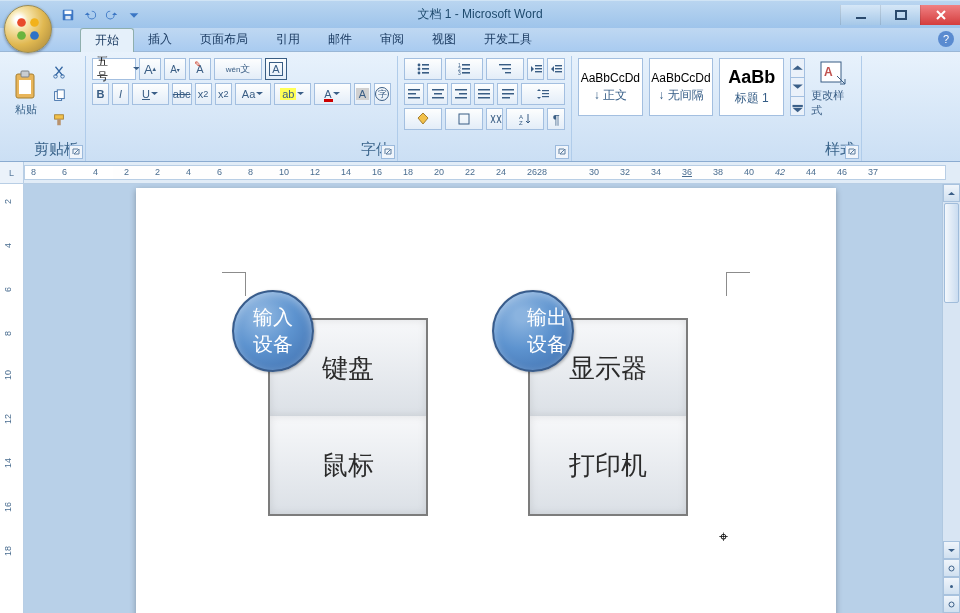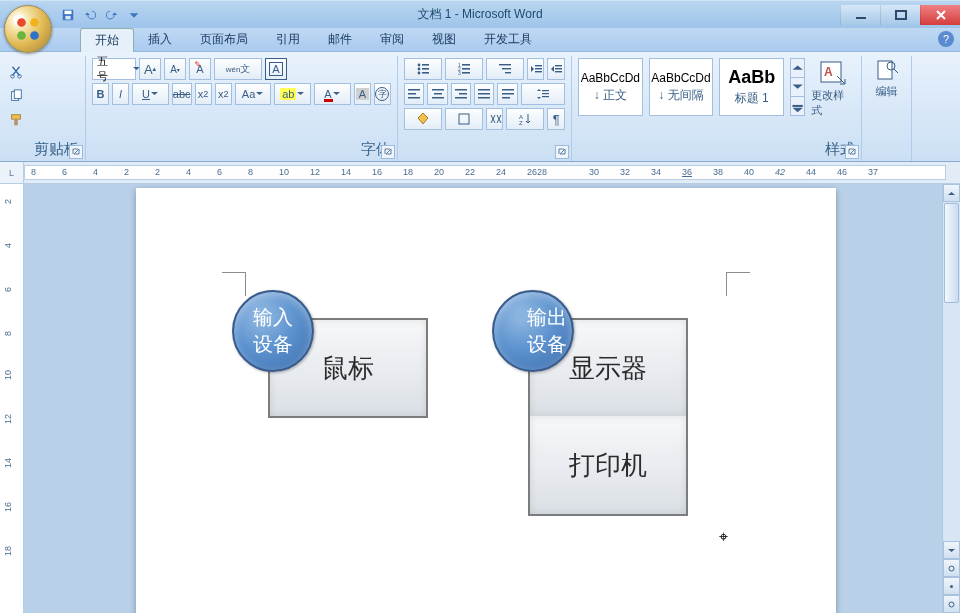--- a/index.html
+++ b/index.html
@@ -164,20 +164,28 @@
   <div class="tab">审阅</div>
   <div class="tab">视图</div>
   <div class="tab">开发工具</div>
   <div class="help-btn">?</div>
 </div>
 
 <div class="ribbon">
 
   <div class="group" style="width:86px;">
     <div class="clipboard-body">
+      <div class="paste-big">
+        <svg viewBox="0 0 28 30">
+            <rect x="4" y="4" width="18" height="24" rx="2" fill="#e8b55a" stroke="#a57e2f"></rect>
+            <rect x="9" y="1" width="8" height="6" rx="1" fill="#c9cdd2" stroke="#7d8186"></rect>
+            <rect x="7" y="10" width="12" height="14" fill="#fff"></rect>
+          </svg>
+        <span class="paste-lbl">粘贴</span>
+      </div>
       <div class="mini-col">
         <div class="mini-btn">
             <svg viewBox="0 0 16 16">
               <path d="M4 2l8 10M12 2L4 12" stroke="#3567a3" stroke-width="1.4"></path>
               <circle cx="4" cy="13" r="2" fill="none" stroke="#3567a3"></circle>
               <circle cx="12" cy="13" r="2" fill="none" stroke="#3567a3"></circle>
             </svg>
           </div>
         <div class="mini-btn">
             <svg viewBox="0 0 16 16">
@@ -438,31 +446,20 @@
       </div>
     </div>
     <div class="group-label">样式</div>
     <div class="group-dlg">
         <svg viewBox="0 0 8 8">
           <path d="M1 1h5M1 1v5M2 6l5-5v5h-5z" fill="none" stroke="#5c7d9e"></path>
         </svg>
       </div>
   </div>
 
-  <div class="group" style="width:50px;">
-    <div class="edit-body">
-      <svg viewBox="0 0 24 24">
-          <rect x="3" y="3" width="14" height="18" fill="#fff" stroke="#395d84"></rect>
-          <circle cx="16" cy="8" r="4" fill="none" stroke="#395d84"></circle>
-          <path d="M19 11l4 4" stroke="#395d84"></path>
-        </svg>
-      <span>编辑</span>
-    </div>
-    <div class="group-label">&nbsp;</div>
-  </div>
 
 </div>
 
 <div class="ruler-strip">
   <div class="ruler-corner">L</div>
   <div class="h-ruler" id="hruler">
       <div class="docwidth" style="left: 88px; width: 700px;"></div>
       <div class="num" style="left: 6px;">8</div>
       <div class="num" style="left: 37px;">6</div>
       <div class="num" style="left: 68px;">4</div>
@@ -510,20 +507,23 @@
     <div class="page">
       <div class="page-margin-tl"></div>
       <div class="page-margin-tr"></div>
       <div class="diagram">
         <div class="dg-col">
           <div class="circle-badge">
               <span style="white-space:pre-line;">输入
 设备</span>
             </div>
           <div class="card">
+              <span>键盘</span>
+            </div>
+          <div class="card">
               <span>鼠标</span>
             </div>
         </div>
         <div class="dg-col">
           <div class="circle-badge">
               <span style="white-space:pre-line;margin-left:28px;">输出
 设备</span>
             </div>
           <div class="card">
               <span>显示器</span>

